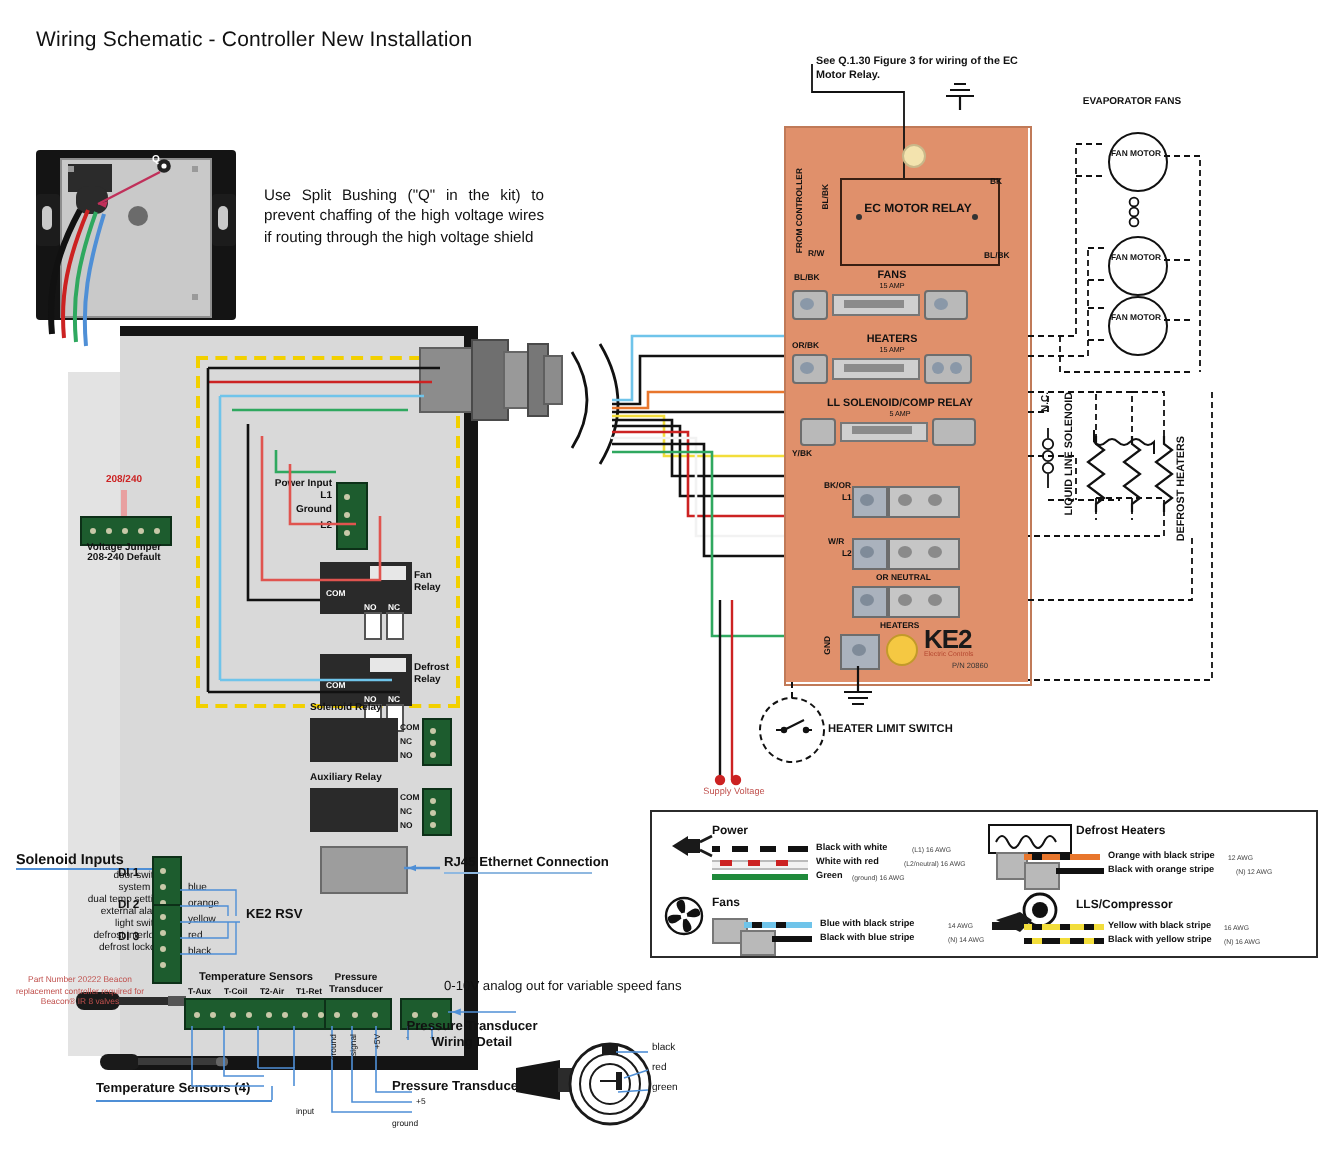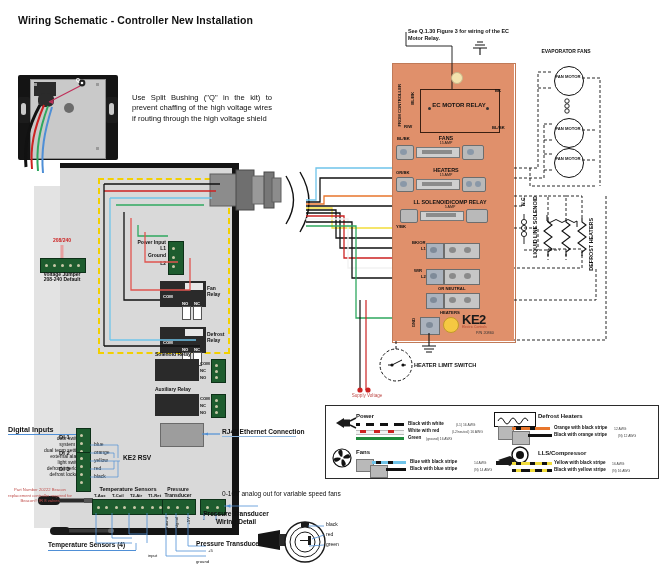--- a/index.html
+++ b/index.html
@@ -1,19 +1,19 @@
 <!DOCTYPE html>
 <html><head>
 <meta charset="utf-8">
 <style>
   html,body{margin:0;padding:0;background:#ffffff;}
   body{width:665px;height:583px;position:relative;overflow:hidden;
        font-family:"Liberation Sans","DejaVu Sans",sans-serif;color:#111;}
   .abs{position:absolute;}
-  .ttl{font-weight:bold;font-size:10.5px;letter-spacing:.1px;}
+  .ttl{font-weight:normal;font-size:10.5px;letter-spacing:.1px;}
   .tiny{font-size:4.2px;line-height:5px;}
   .tiny2{font-size:5px;line-height:5.6px;}
   .tiny3{font-size:5.8px;line-height:6.4px;}
   .tiny4{font-size:6.6px;line-height:7.4px;}
   .b{font-weight:bold;}
   .ctr{text-align:center;}
   .rt{text-align:right;}
   .vert{writing-mode:vertical-rl;transform:rotate(180deg);}
   
   #ctrl-body{left:60px;top:168px;width:172px;height:360px;background:#d9d9d9;
@@ -142,21 +142,21 @@
 </div>
 
 <div class="abs" style="left:160px;top:423px;width:42px;height:22px;background:#9d9d9d;border:1px solid #6a6a6a;"></div>
 <div class="abs tiny4 b" style="left:222px;top:428px;">RJ45 Ethernet Connection</div>
 <svg width="665" height="583" style="pointer-events:none">
   <path d="M202,434 L220,434" stroke="#4f8fd6" stroke-width="1.2" fill="none"></path>
   <path d="M204,434 l4,-1.6 l0,3.2 z" fill="#4f8fd6"></path>
   <path d="M222,436.5 L296,436.5" stroke="#8fb8e0" stroke-width="1" fill="none"></path>
 </svg>
 
-<div class="abs b" style="left:8px;top:425px;font-size:7.2px;">Digital Inputs</div>
+<div class="abs b" style="left:8px;top:425px;font-size:7.2px;">Solenoid Inputs</div>
 <div class="abs" style="left:8px;top:434px;width:74px;height:1px;background:#4f8fd6;"></div>
 <div class="abs rt tiny2" style="left:0;top:436px;width:82px;">door switch</div>
 <div class="abs rt tiny2" style="left:0;top:442px;width:82px;">system off</div>
 <div class="abs rt tiny2" style="left:0;top:448px;width:82px;">dual temp setting</div>
 <div class="abs rt tiny2" style="left:0;top:454px;width:82px;">external alarm</div>
 <div class="abs rt tiny2" style="left:0;top:460px;width:82px;">light switch</div>
 <div class="abs rt tiny2" style="left:0;top:466px;width:82px;">defrost interlock</div>
 <div class="abs rt tiny2" style="left:0;top:472px;width:82px;">defrost lockout</div>
 
 <div class="abs tiny3 b" style="left:59px;top:434px;">DI 1</div>

